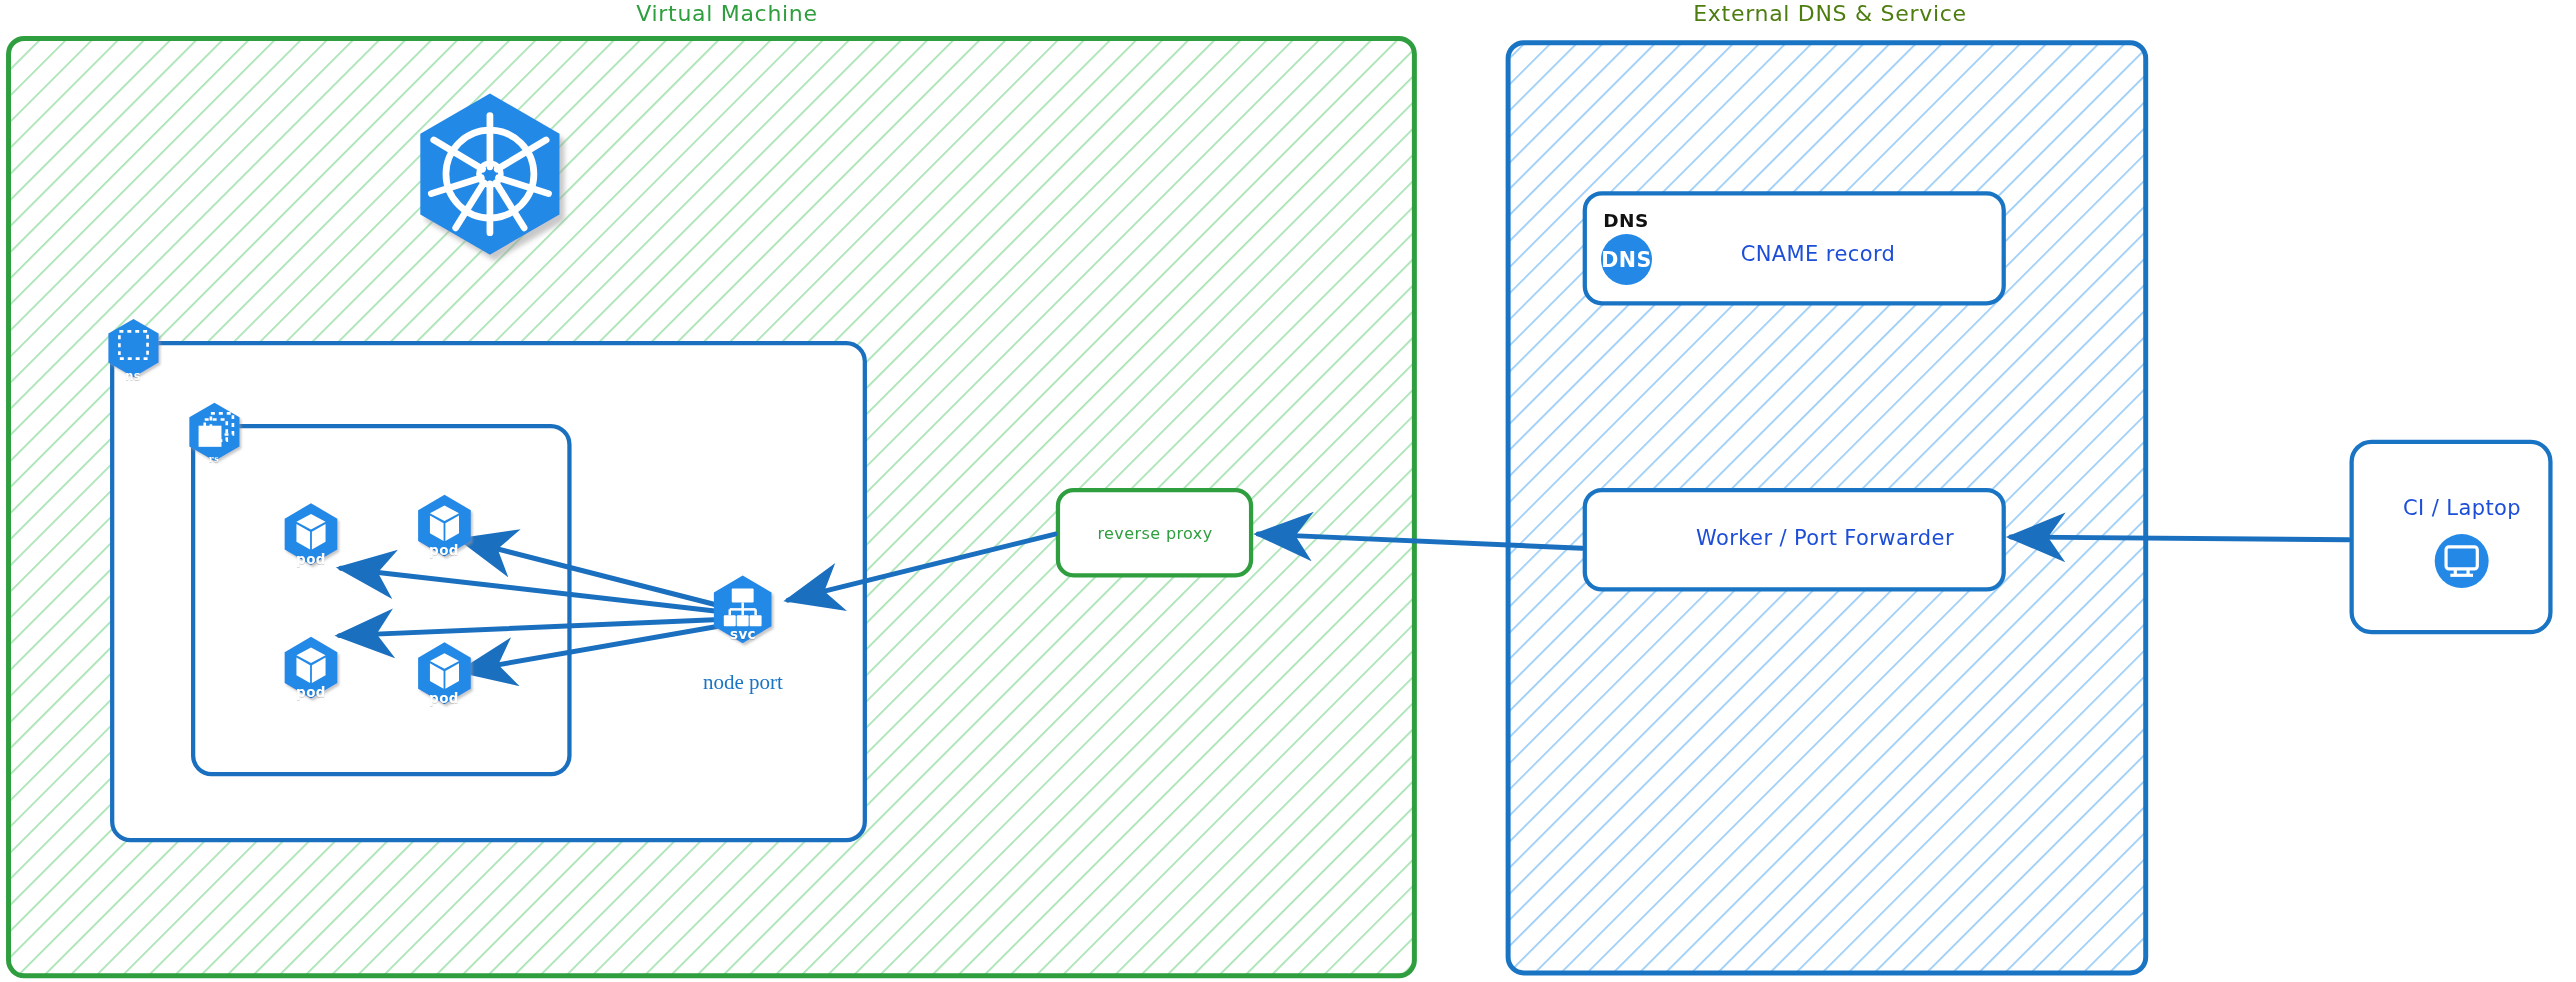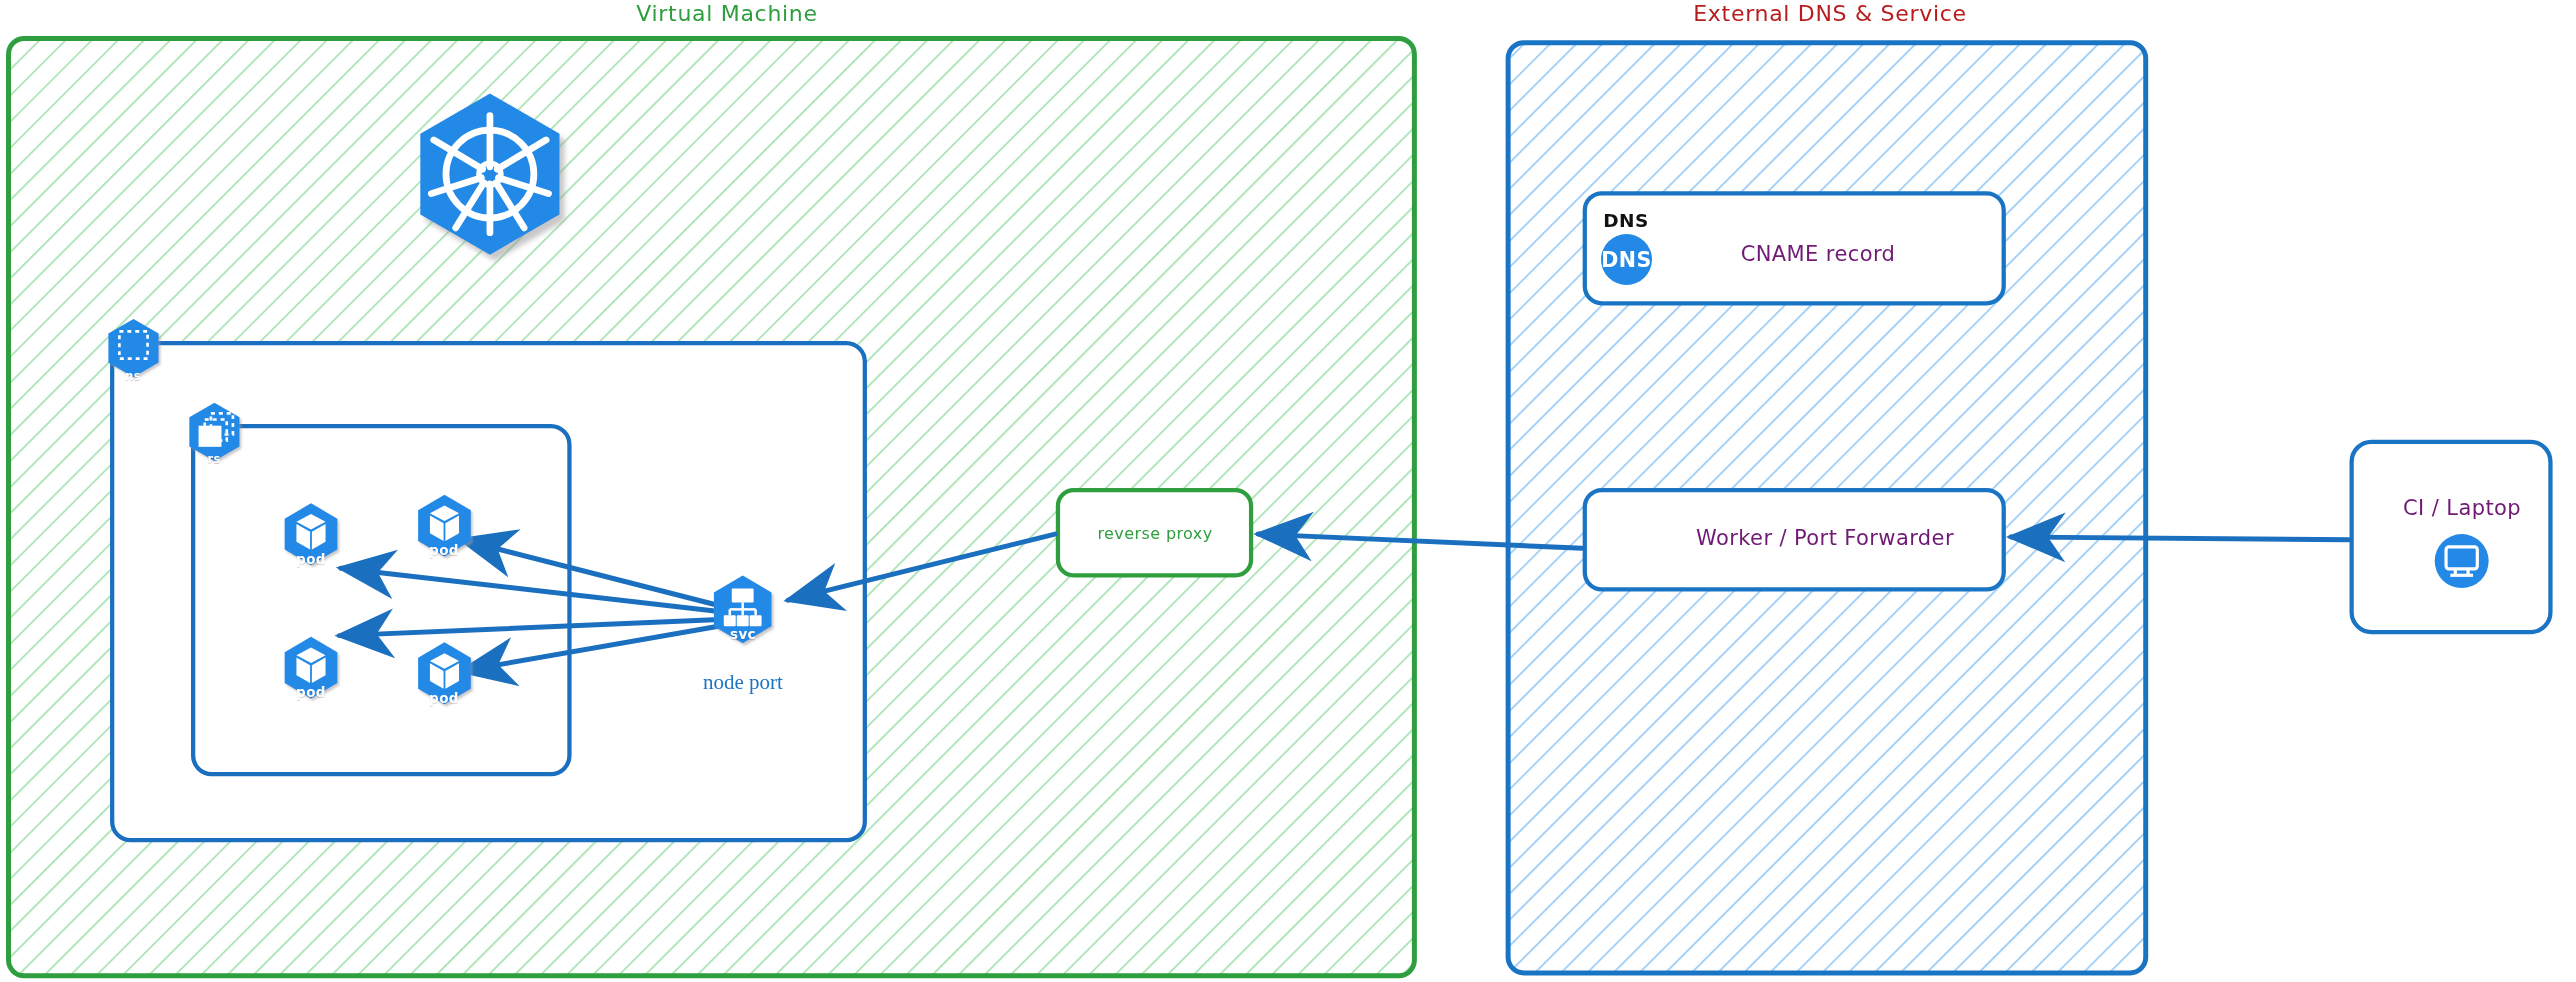--- a/index.html
+++ b/index.html
@@ -8,28 +8,28 @@
     font-family:"DejaVu Sans","Liberation Sans",sans-serif;
   }
   .stage{position:absolute;left:0;top:0;width:2292px;height:983px;}
   svg.layer{position:absolute;left:0;top:0;width:2576px;height:983px;overflow:visible;}
 
   .panel-title{
     position:absolute;font-size:22px;font-weight:400;letter-spacing:0.7px;
     white-space:nowrap;transform:translateX(-50%);
   }
   .title-green{color:#2E9E3E;}
-  .title-blue{color:#b91c1c;}
+  .title-blue{color:#4d7c0f;}
 
   .box-label{
     position:absolute;white-space:nowrap;transform:translate(-50%,-50%);
     font-size:21px;letter-spacing:0.4px;
   }
   .lbl-green{color:#2E9E3E;font-size:16px;}
-  .lbl-blue{color:#701a75;}
+  .lbl-blue{color:#1d4ed8;}
   .lbl-black{color:#111111;font-weight:700;font-size:18.5px;}
   .lbl-free{position:absolute;white-space:nowrap;transform:translate(-50%,-50%);
             color:#1A74C4;font-size:21px;}
 
   .k8s-label{
     position:absolute;transform:translateX(-50%);
     color:#ffffff;font-size:13.5px;font-weight:600;letter-spacing:0.4px;
     text-shadow:0 0.7px 0.7px rgba(0,0,0,.18);
   }
   .k8s-label.sm{font-size:11.4px;}
@@ -185,21 +185,21 @@
         <line x1="-16" y1="20" x2="16" y2="20"></line>
       </g>
     </g>
   </svg>
 
   <div class="panel-title title-green" style="left:727px;top:1.4px;">Virtual Machine</div>
 
   <div class="panel-title title-blue" style="left:1830px;top:1.4px;">External DNS &amp; Service</div>
 
   <div class="k8s-label sm" style="left:133px;top:369px;">ns</div>
-  <div class="k8s-label sm" style="left:214px;top:452px;">rs</div>
+  <div class="k8s-label sm" style="left:214px;top:452px;font-family:Liberation Serif, serif;">rs</div>
 
   <div class="k8s-label" style="left:311px;top:551px;">pod</div>
   <div class="k8s-label" style="left:444px;top:542px;">pod</div>
   <div class="k8s-label" style="left:311px;top:684px;">pod</div>
   <div class="k8s-label" style="left:444px;top:690px;">pod</div>
 
   <div class="k8s-label" style="left:743px;top:626px;">svc</div>
 
   <div class="lbl-free" style="left:743px;top:682px;font-family:Liberation Serif, serif;">node port</div>
 

